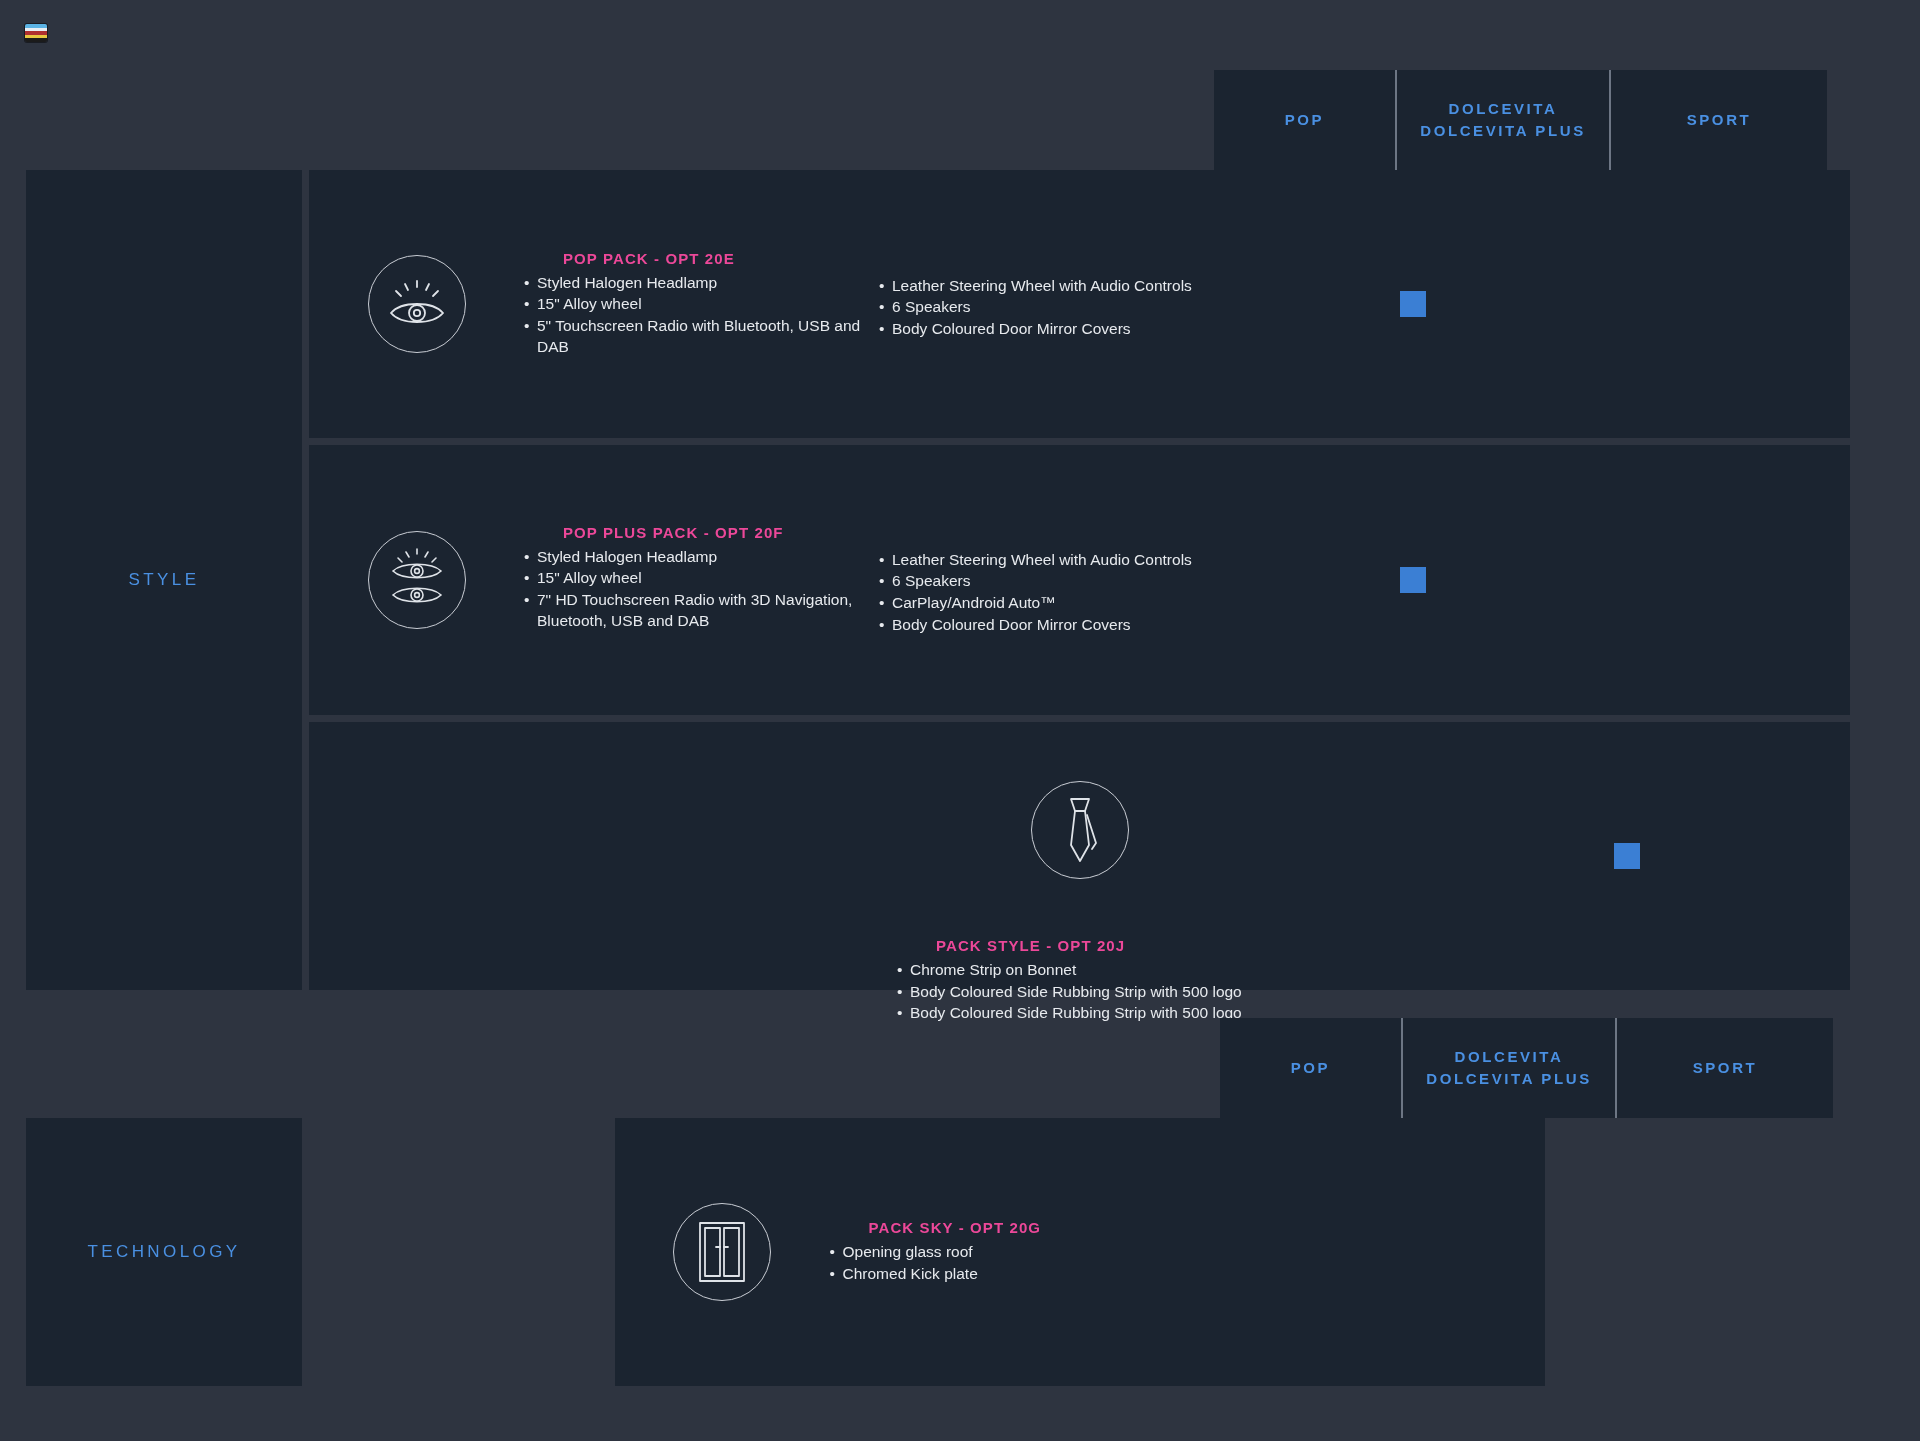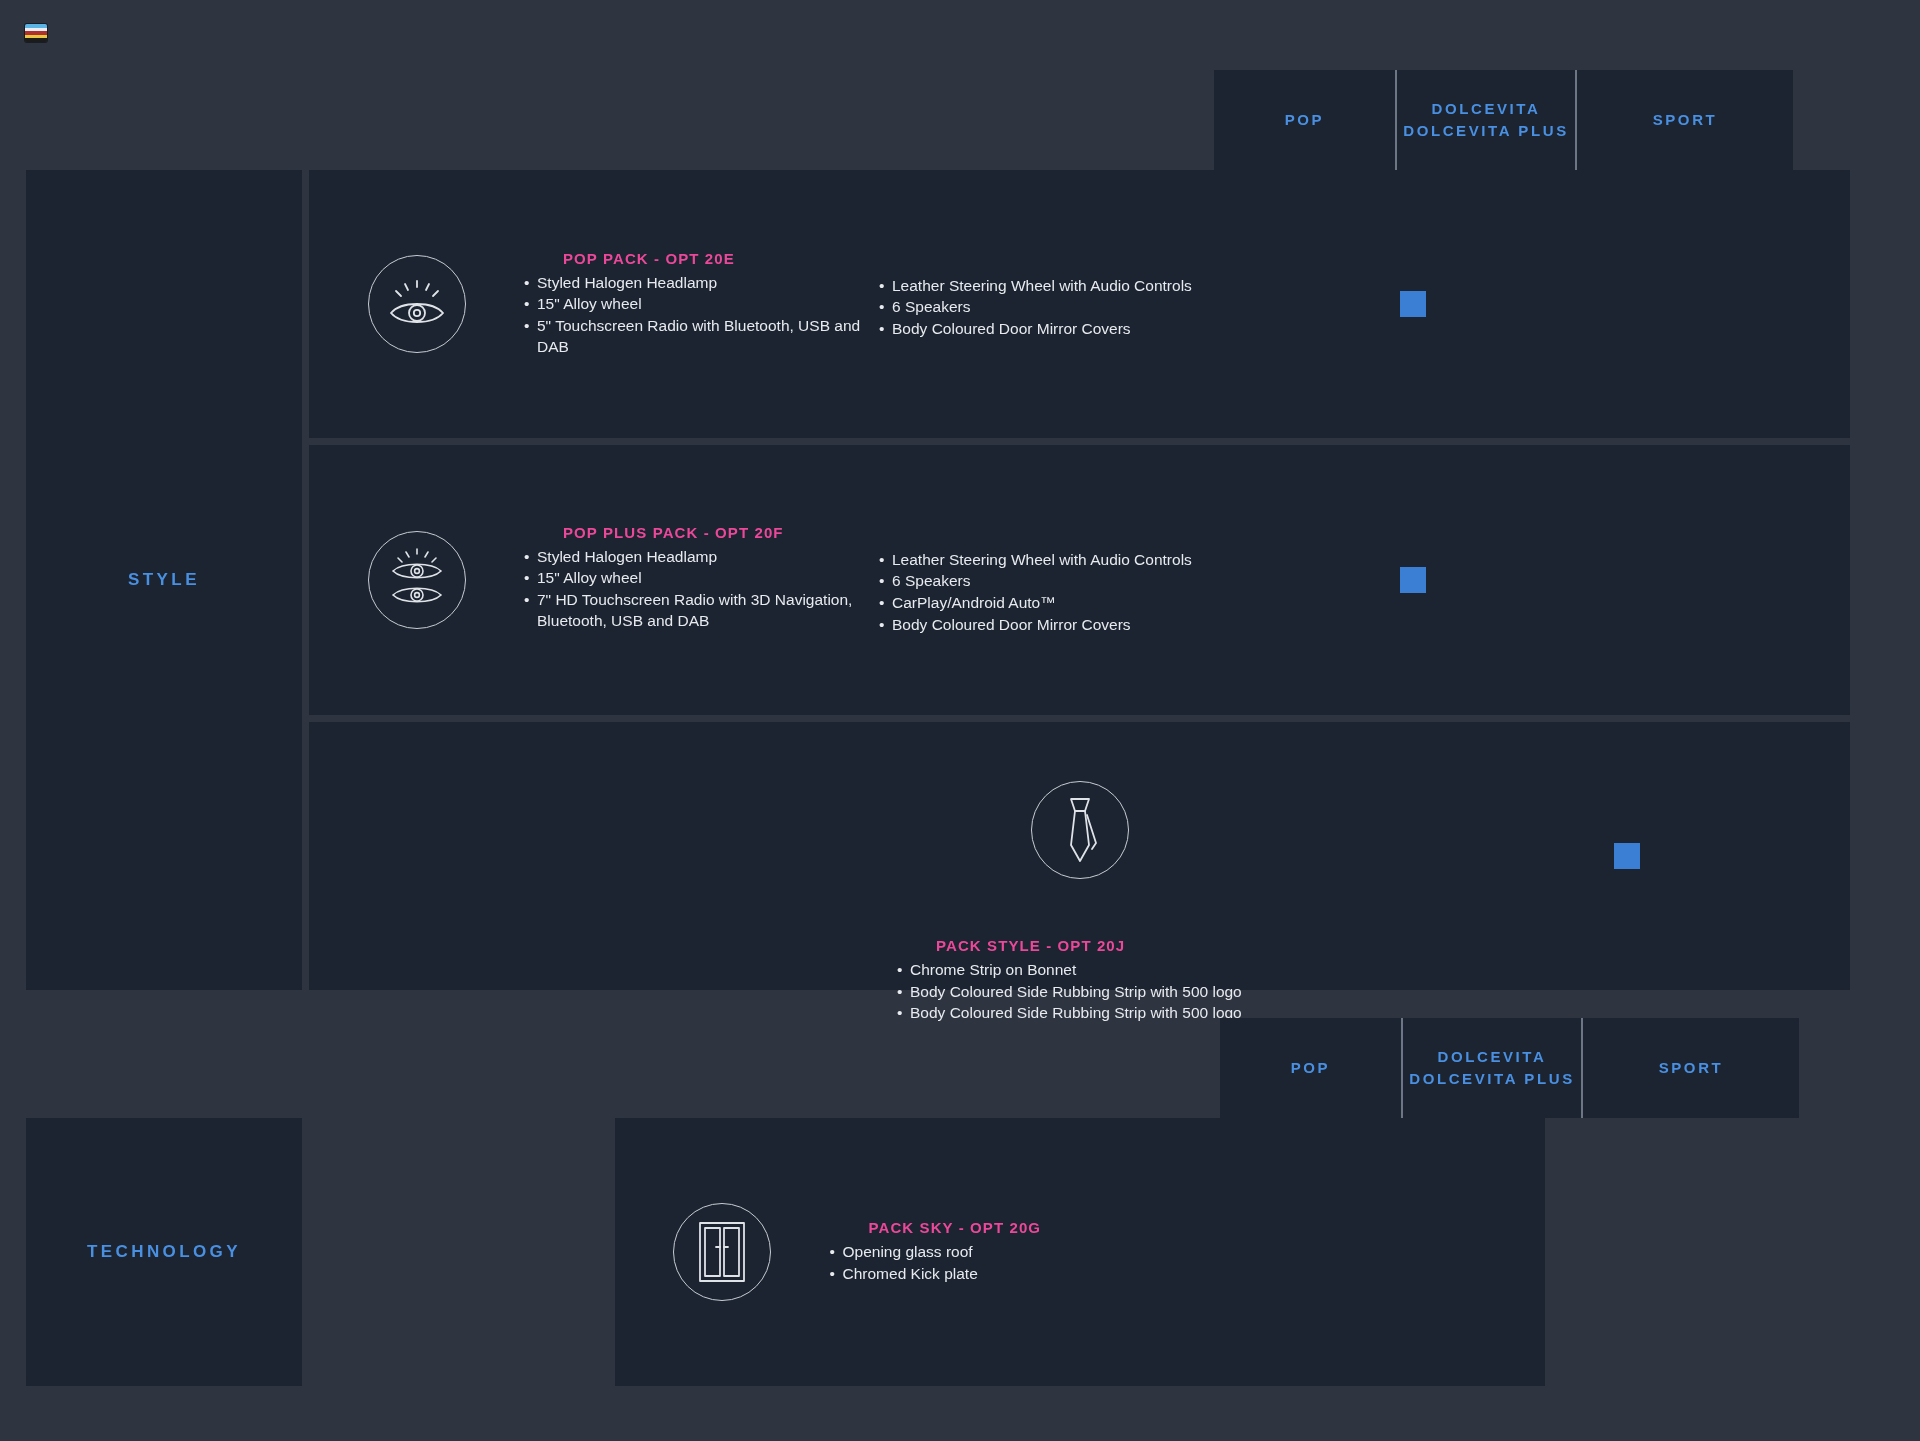--- a/index.html
+++ b/index.html
@@ -34,30 +34,30 @@
     color: #4a90e2;
     font-size: 15px;
     font-weight: 700;
     letter-spacing: 2.6px;
     line-height: 1.45;
     border-right: 2px solid #6d7684;
     user-select: none;
   }
   .tab:last-child { border-right: none; }
   .tab.w1 { width: 183px; text-align: right; }
-  .tab.w2 { width: 180px; }
+  .tab.w2 { width: 214px; }
   .tab.w3 { width: 216px; }
 
   
   .section { position: absolute; display: flex; }
   .section-label {
     background: #1b2430;
     display: flex; align-items: center; justify-content: center;
     color: #4a90e2;
-    font-size: 17px; font-weight: 700; letter-spacing: 3.4px;
+    font-size: 17px; font-weight: 400; letter-spacing: 3.4px;
     user-select: none;
   }
   .section-body { display: flex; flex-direction: column; gap: 7px; }
 
   .pack-row {
     background: #1b2430;
     position: relative;
     display: flex; align-items: center;
   }
 

